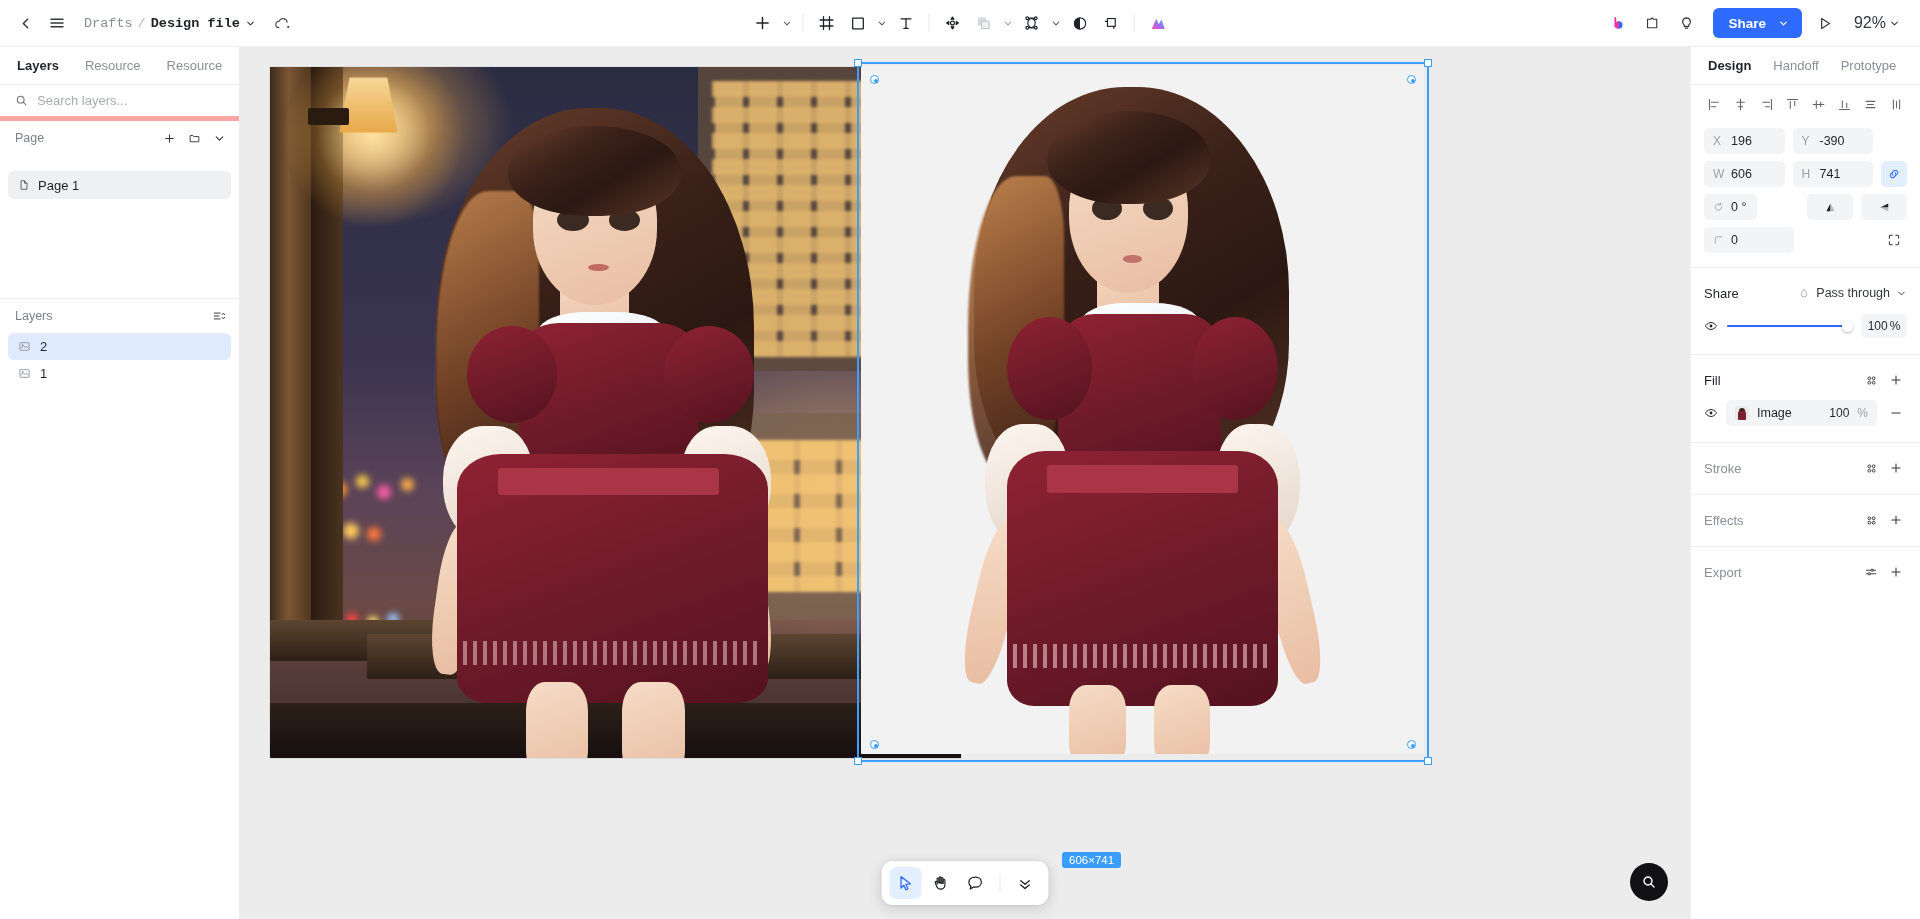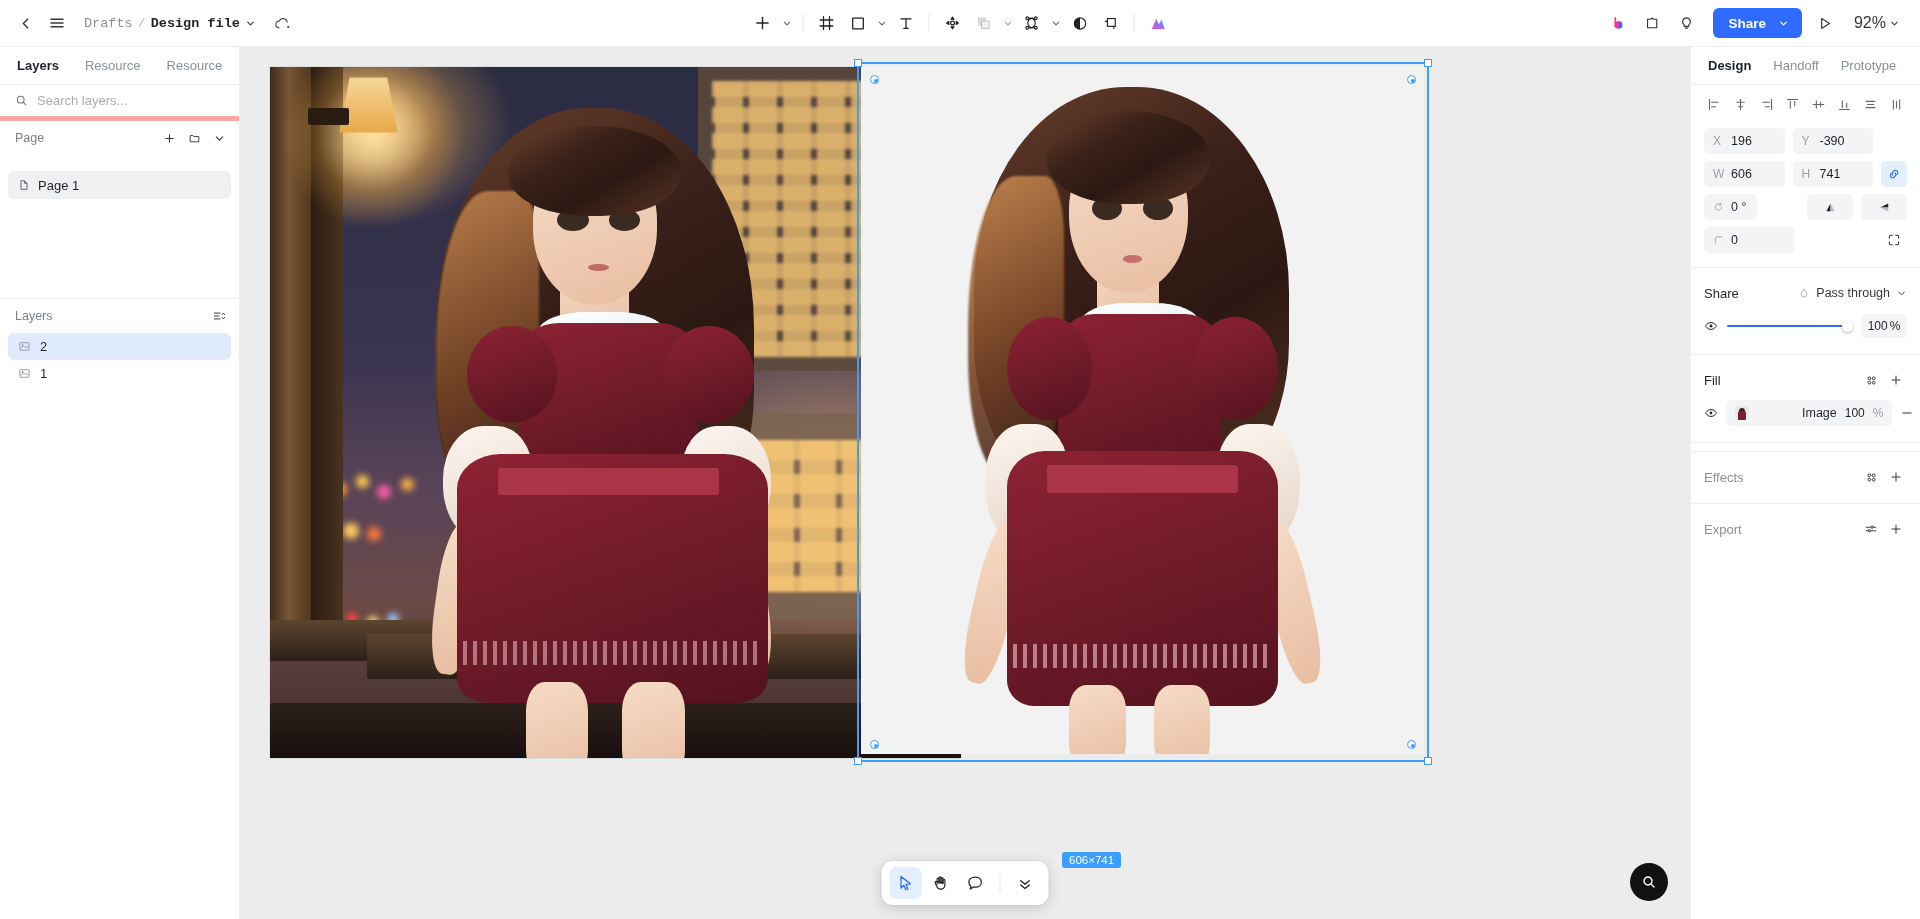--- a/index.html
+++ b/index.html
@@ -201,21 +201,21 @@
   .pct-box { width:46px;height:24px;background:#f3f4f6;border-radius:5px;display:flex;align-items:center;justify-content:center;gap:2px;font-size:12px;color:#1f2329;cursor:text; }
 
   .fill-row { display:flex; align-items:center; gap:8px; margin-top:10px; }
   .fill-chip {
     flex:1; height:26px; background:#f3f4f6; border-radius:5px;
     display:flex; align-items:center; gap:8px; padding: 0 9px;
   }
   .swatch { width:14px;height:14px;border-radius:3px; overflow:hidden; position:relative; flex:none; background:#e9e9e9; }
   .swatch .s-dress { position:absolute; left:3px; top:5px; width:8px;height:9px;background:#7d1f2e;border-radius:2px 2px 1px 1px; }
   .swatch .s-hair { position:absolute; left:4px; top:2px; width:6px;height:5px;background:#3a2119;border-radius:3px 3px 0 0; }
-  .fill-name { font-size:12.5px; color:#1f2329;margin-left:45px; }
+  .fill-name { font-size:12.5px; color:#1f2329; }
   .fill-num { margin-left:auto; font-size:12px; color:#1f2329; }
   .fill-pct { font-size:12px; color:#9aa0a6; }
 </style>
 </head>
 <body>
 
 <div class="app">
 
   <div class="topbar">
     <div class="tb-left">
@@ -841,20 +841,41 @@
           <div class="sec-icon">
             <svg width="14" height="14" viewBox="0 0 24 24" fill="none" stroke="currentColor" stroke-width="1.8" stroke-linecap="round">
                 <line x1="5" y1="12" x2="19" y2="12"></line>
               </svg>
           </div>
         </div>
       </div>
 
       <div class="divider"></div>
 
+      <div class="sec">
+        <div class="sec-title-row">
+          <span class="sec-title" style="color:#8a8f98;">Stroke</span>
+          <div class="sec-actions">
+            <div class="sec-icon">
+              <svg width="13" height="13" viewBox="0 0 24 24" fill="none" stroke="currentColor" stroke-width="1.8">
+                  <circle cx="8" cy="8" r="2.6"></circle>
+                  <circle cx="16" cy="8" r="2.6"></circle>
+                  <circle cx="8" cy="16" r="2.6"></circle>
+                  <circle cx="16" cy="16" r="2.6"></circle>
+                </svg>
+            </div>
+            <div class="sec-icon">
+              <svg width="14" height="14" viewBox="0 0 24 24" fill="none" stroke="currentColor" stroke-width="1.8" stroke-linecap="round">
+                  <line x1="12" y1="5" x2="12" y2="19"></line>
+                  <line x1="5" y1="12" x2="19" y2="12"></line>
+                </svg>
+            </div>
+          </div>
+        </div>
+      </div>
 
       <div class="divider"></div>
 
       <div class="sec">
         <div class="sec-title-row">
           <span class="sec-title" style="color:#8a8f98;">Effects</span>
           <div class="sec-actions">
             <div class="sec-icon">
               <svg width="13" height="13" viewBox="0 0 24 24" fill="none" stroke="currentColor" stroke-width="1.8">
                   <circle cx="8" cy="8" r="2.6"></circle>

